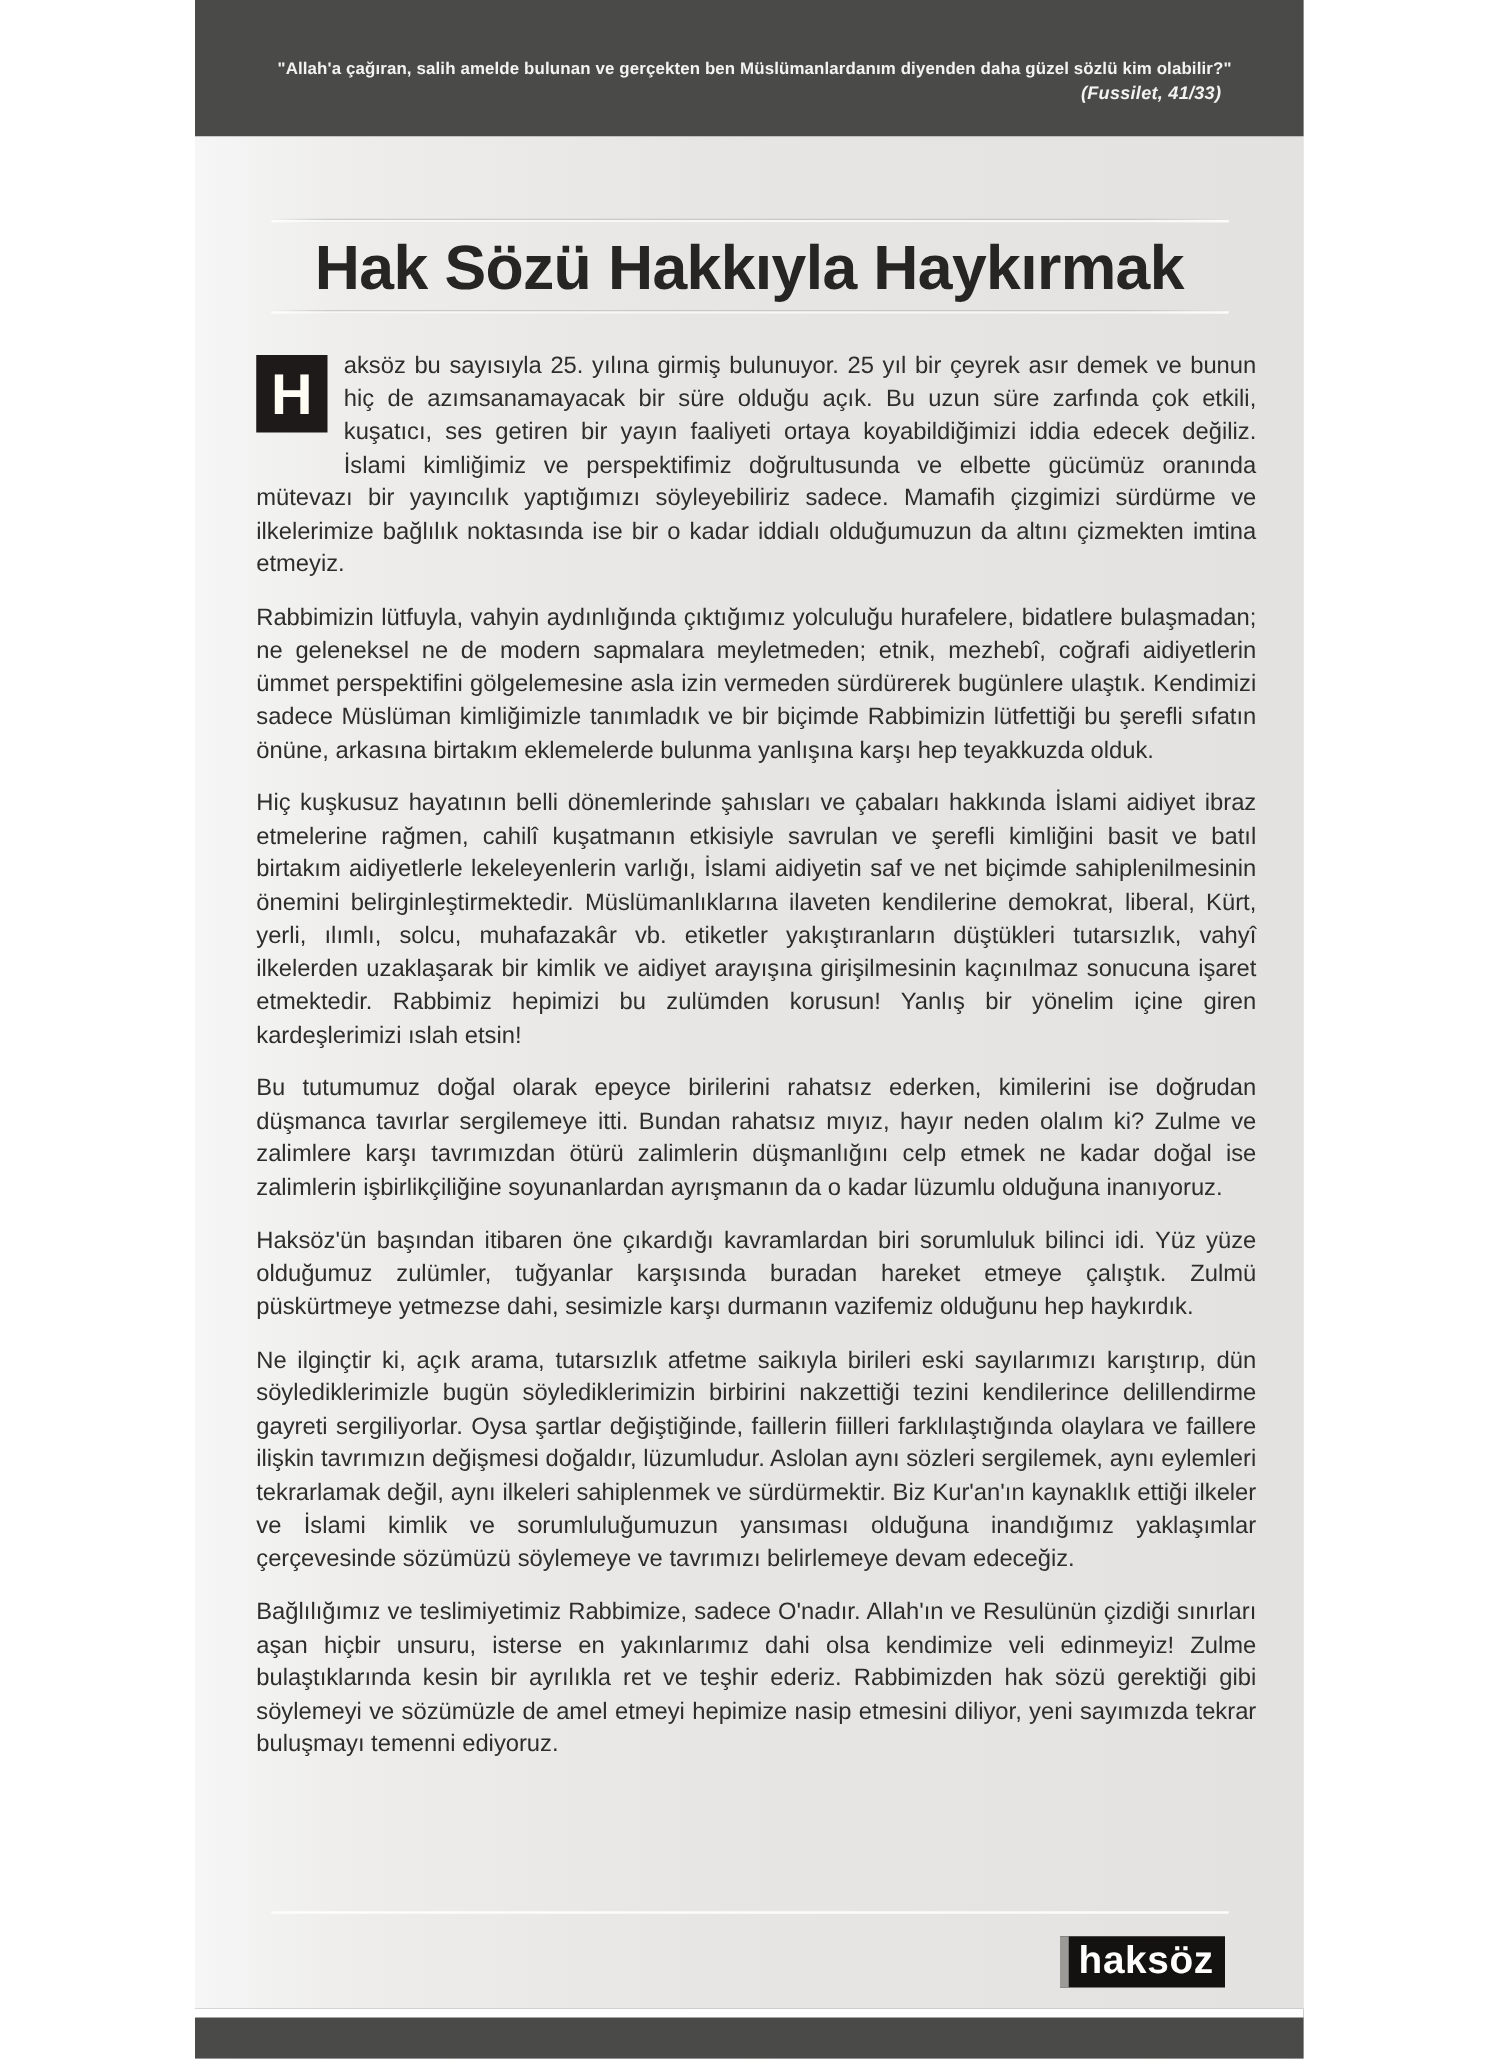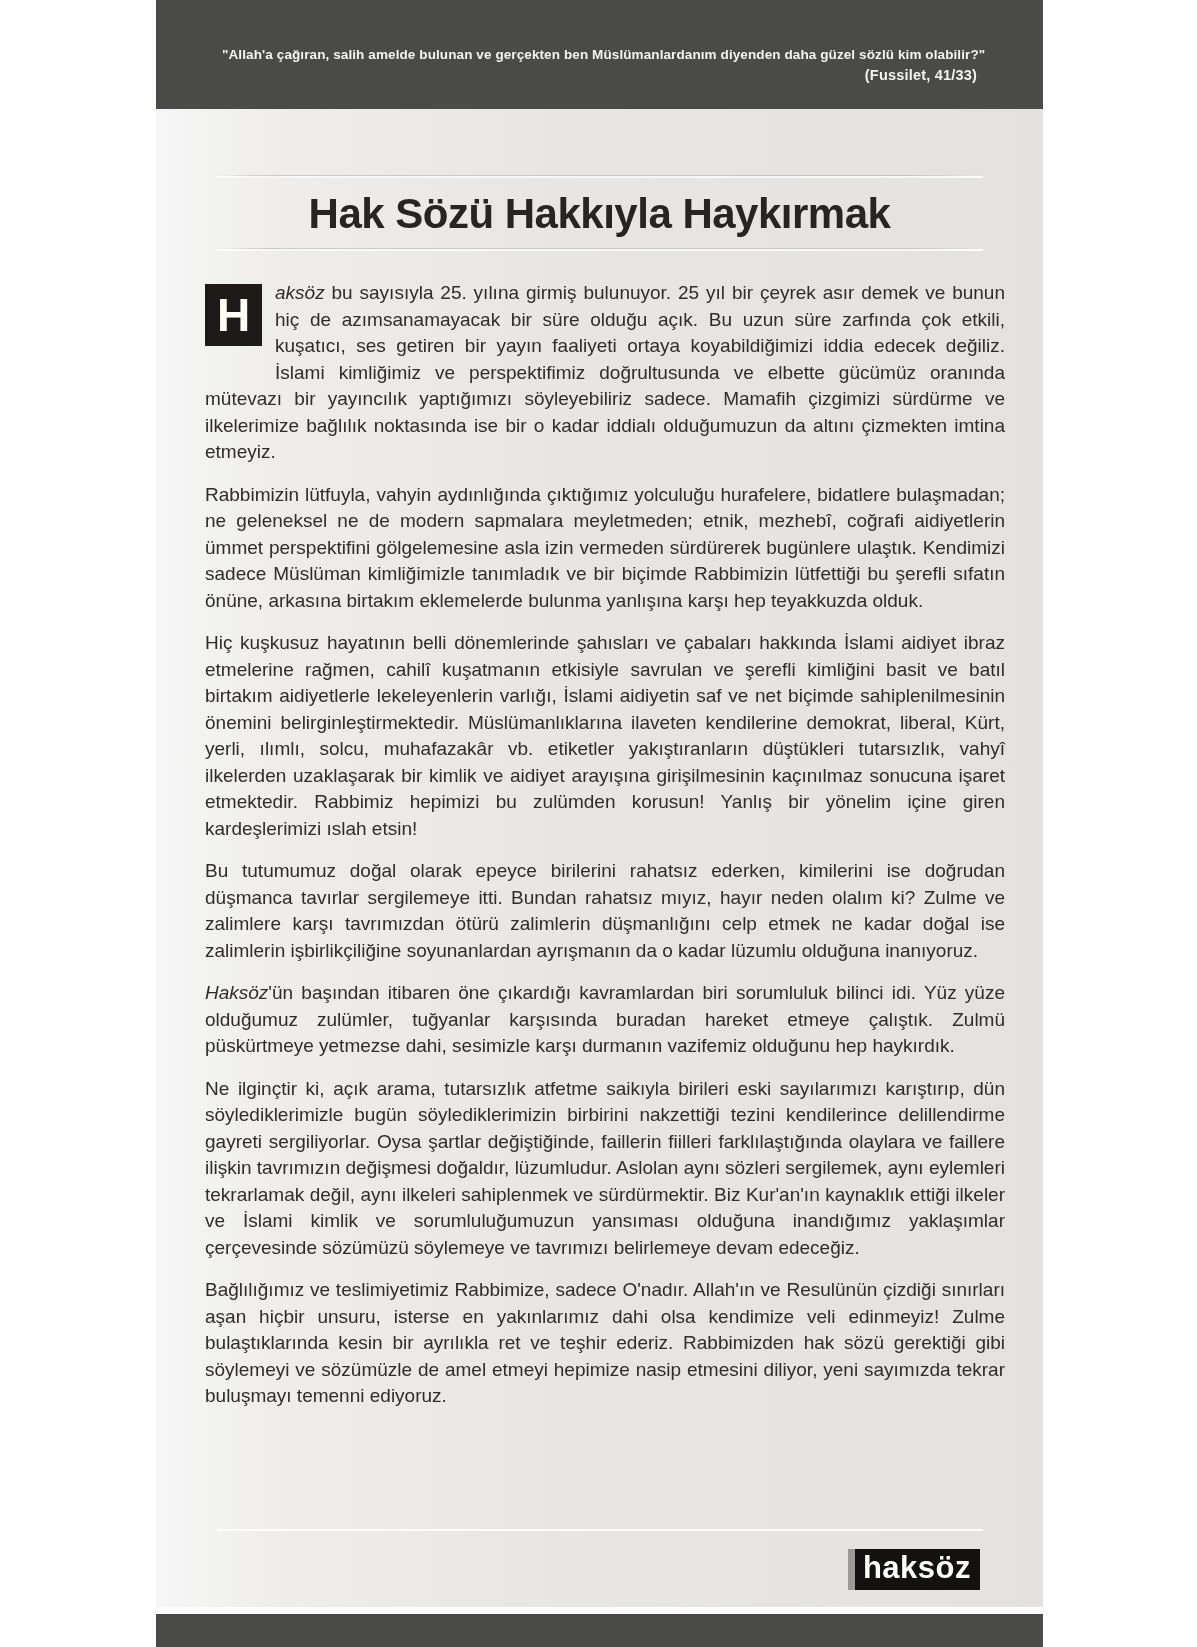--- a/index.html
+++ b/index.html
@@ -43,36 +43,37 @@
     font-weight:bold;
     letter-spacing:0.1px;
     text-align:center;
     line-height:17px;
     white-space:nowrap;
   }
   .attribution{
     color:var(--quoteText);
     font-size:14.5px;
     font-weight:bold;
+    font-style:italic;
     text-align:right;
     margin-top:4px;
     letter-spacing:0.2px;
   }
   
   .title-wrap{
     width:766px;
     margin:66px auto 0 auto;
   }
   .rule{
     height:3px;
     background:linear-gradient(to right, rgba(200,200,200,0) 0%, #cbcbca 6%, #c6c5c4 90%, rgba(210,210,210,0) 100%);
     border-bottom:2px solid rgba(255,255,255,0.85);
   }
   h1.article-title{
-    font-size:42px;
+    font-size:50px;
     font-weight:bold;
     color:var(--title);
     text-align:center;
     letter-spacing:-0.5px;
     padding:13px 0 11px 0;
     line-height:46px;
   }
   
   .content{
     width:800px;
@@ -90,21 +91,21 @@
     width:57px;
     height:62px;
     margin:4px 13px 14px 0;
     background:var(--dropcapBg);
     color:#fffef5;
     font-weight:bold;
     font-size:46px;
     line-height:62px;
     text-align:center;
   }
-  .ital{font-style:italic;}
+  .ital{}
   
   .footer-rule{
     position:absolute;
     left:61px;
     bottom:116px;
     width:766px;
     height:2px;
     background:linear-gradient(to right, rgba(200,200,200,0) 0%, #cbcbca 6%, #c9c8c7 85%, rgba(210,210,210,0) 100%);
     border-bottom:2px solid rgba(255,255,255,0.85);
   }

